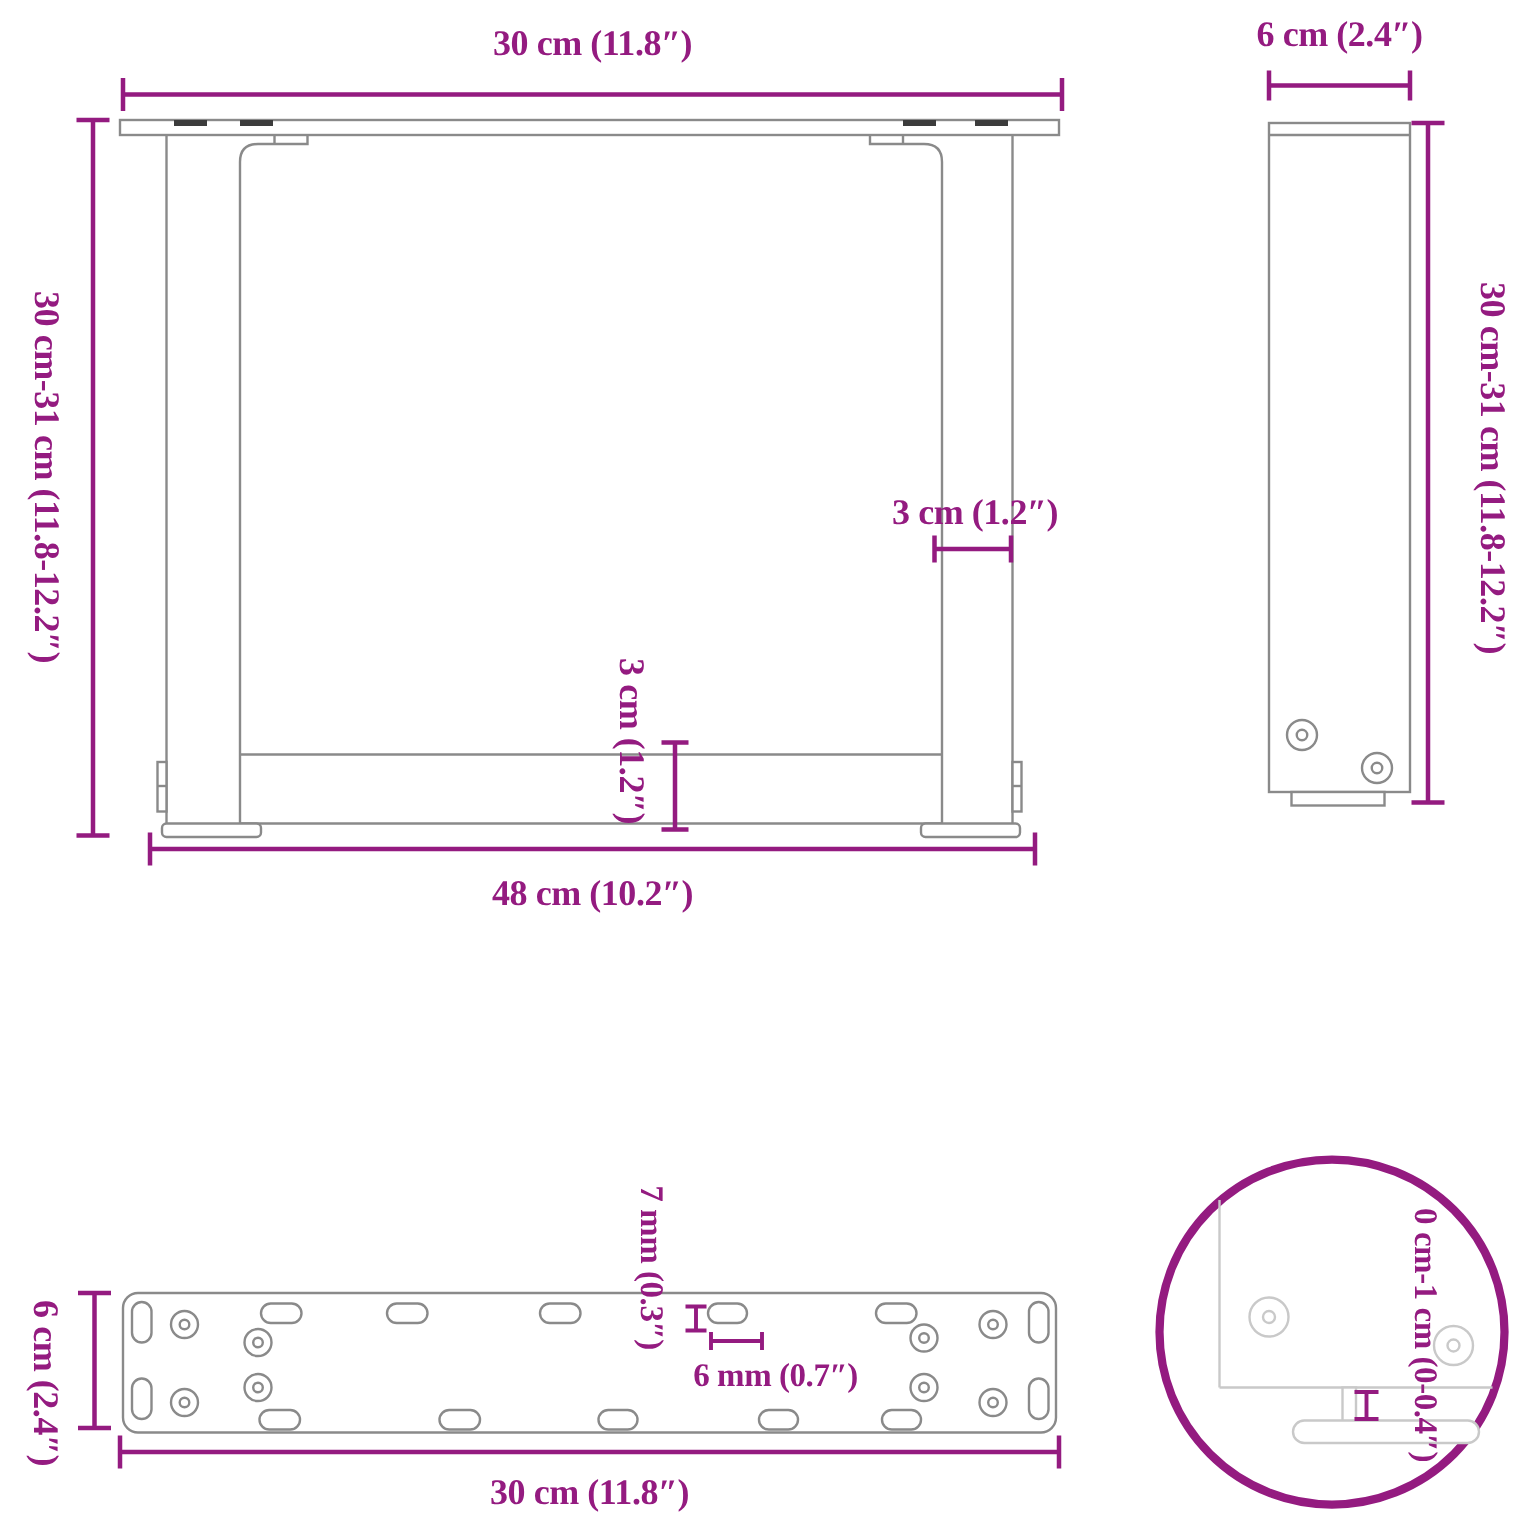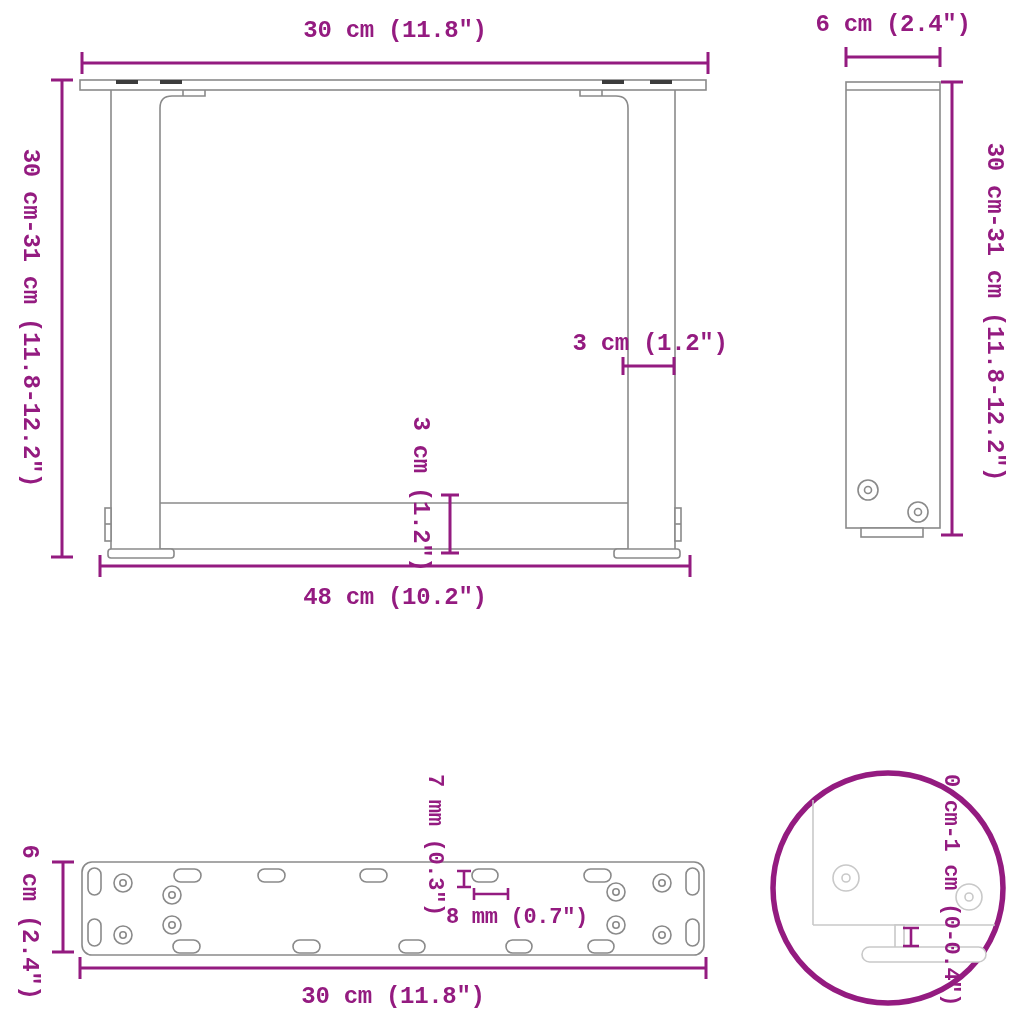--- a/index.html
+++ b/index.html
@@ -1,20 +1,20 @@
 <!DOCTYPE html>
 <html style="--dimension: #941b80; --drawing: #8a8a8a; --drawing_light: #c9c9c9; --slot_dark: #3c3c3c; --background: #ffffff;"><head>
 <meta charset="utf-8">
 <style>
   html,body{margin:0;padding:0;}
   .stage{
     position:relative;
     width:1024px;height:1024px;
     background:var(--background,#fff);
-    font-family:Liberation Mono, monospace;
+    font-family:Liberation Serif, serif;
     overflow:hidden;
   }
   .lbl{
     position:absolute;
     transform:translate(-50%,-50%);
     color:var(--dimension,#941b80);
     font-weight:700;
     font-size:24px;
     white-space:nowrap;
     letter-spacing:-0.3px;
@@ -167,19 +167,19 @@
   <div class="lbl" style="left:395px;top:597px;">48 cm (10.2″)</div>
 
   <div class="lbl" style="left:893px;top:24px;">6 cm (2.4″)</div>
 
   <div class="lbl vlbl" style="left:994px;top:312px;">30 cm-31 cm (11.8-12.2″)</div>
 
   <div class="lbl vlbl" style="left:29px;top:922px;">6 cm (2.4″)</div>
 
   <div class="lbl vlbl small" style="left:434px;top:845px;">7 mm (0.3″)</div>
 
-  <div class="lbl small" style="left:517px;top:917px;">8 mm (0.7″)</div>
+  <div class="lbl small" style="left:517px;top:917px;">6 mm (0.7″)</div>
 
   <div class="lbl" style="left:393px;top:996px;">30 cm (11.8″)</div>
 
   <div class="lbl vlbl small" style="left:950px;top:890px;">0 cm-1 cm (0-0.4″)</div>
 
 </div>
 
 </body></html>

